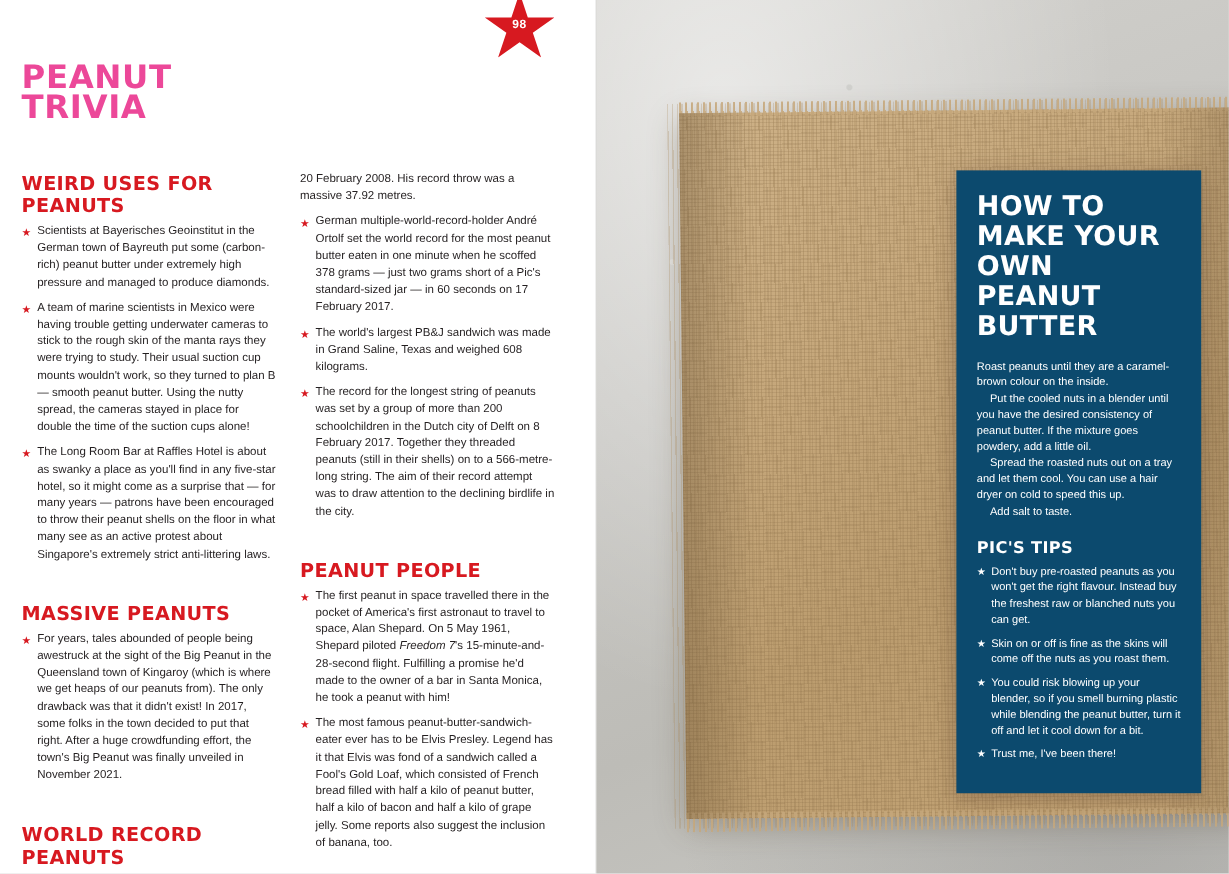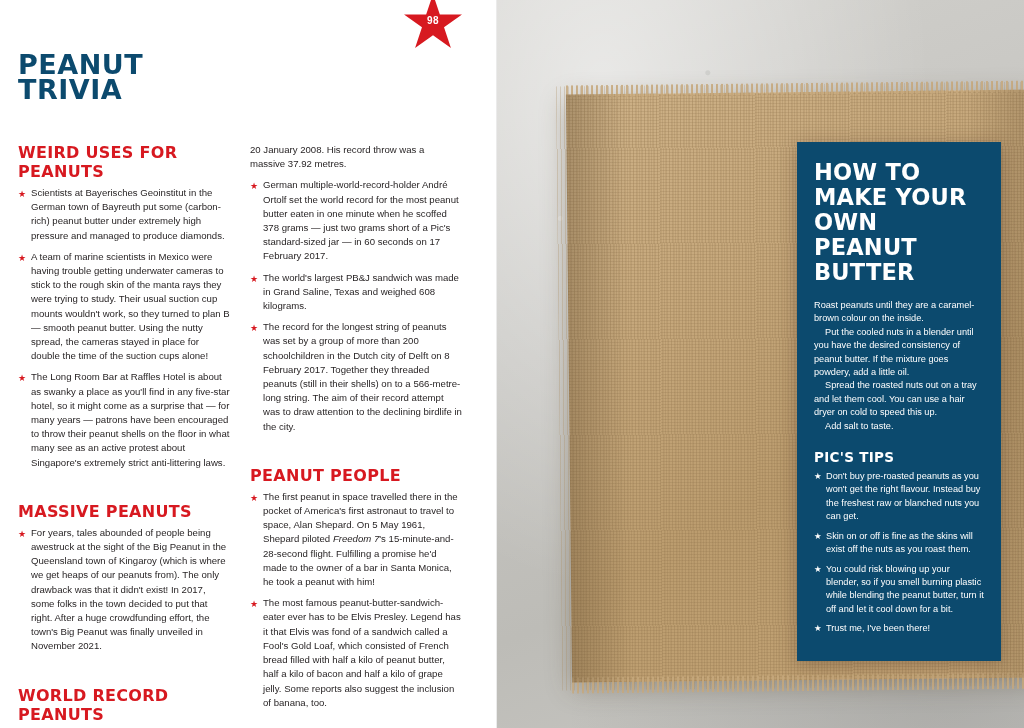--- a/index.html
+++ b/index.html
@@ -56,21 +56,21 @@
 
   .page-title {
     position: absolute;
     left: 18px;
     top: 52px;
     font-family: "DejaVu Sans", sans-serif;
     font-weight: bold;
     font-size: 27px;
     line-height: 25px;
     letter-spacing: 0.5px;
-    color: #0c4a6e;
+    color: #ec4899;
     text-transform: uppercase;
   }
 
   .columns {
     position: absolute;
     left: 18px;
     top: 143px;
     width: 462px;
     height: 545px;
   }
@@ -303,21 +303,21 @@
 
         <h2 class="section-head spaced">WORLD RECORD PEANUTS</h2>
         <ul class="bullets">
           <li><span class="bullet-star">★</span><span>The world peanut-throwing record was set by former world champion hurdler Colin Jackson at the Welsh Institute of Sport in Cardiff on</span></li>
         </ul>
 
       </div>
 
       <div class="col col-right">
 
-        <p class="plain-para">20 January 2008. His record throw was a massive 37.92 metres.</p>
+        <p class="plain-para">20 February 2008. His record throw was a massive 37.92 metres.</p>
 
         <ul class="bullets">
           <li><span class="bullet-star">★</span><span>German multiple-world-record-holder André Ortolf set the world record for the most peanut butter eaten in one minute when he scoffed 378 grams — just two grams short of a Pic's standard-sized jar — in 60 seconds on 17 February 2017.</span></li>
           <li><span class="bullet-star">★</span><span>The world's largest PB&amp;J sandwich was made in Grand Saline, Texas and weighed 608 kilograms.</span></li>
           <li><span class="bullet-star">★</span><span>The record for the longest string of peanuts was set by a group of more than 200 schoolchildren in the Dutch city of Delft on 8 February 2017. Together they threaded peanuts (still in their shells) on to a 566-metre-long string. The aim of their record attempt was to draw attention to the declining birdlife in the city.</span></li>
         </ul>
 
         <h2 class="section-head spaced">PEANUT PEOPLE</h2>
         <ul class="bullets">
           <li><span class="bullet-star">★</span><span>The first peanut in space travelled there in the pocket of America's first astronaut to travel to space, Alan Shepard. On 5 May 1961, Shepard piloted <em>Freedom 7</em>'s 15-minute-and-28-second flight. Fulfilling a promise he'd made to the owner of a bar in Santa Monica, he took a peanut with him!</span></li>
@@ -345,21 +345,21 @@
       <div class="recipe-inner">
         <div class="recipe-title">HOW TO MAKE YOUR OWN PEANUT BUTTER</div>
         <p class="recipe-para">Roast peanuts until they are a caramel-brown colour on the inside.</p>
         <p class="recipe-para indent">Put the cooled nuts in a blender until you have the desired consistency of peanut butter. If the mixture goes powdery, add a little oil.</p>
         <p class="recipe-para indent">Spread the roasted nuts out on a tray and let them cool. You can use a hair dryer on cold to speed this up.</p>
         <p class="recipe-para indent">Add salt to taste.</p>
 
         <div class="tips-head">PIC'S TIPS</div>
         <ul class="tips">
           <li><span class="bullet-star">★</span><span>Don't buy pre-roasted peanuts as you won't get the right flavour. Instead buy the freshest raw or blanched nuts you can get.</span></li>
-          <li><span class="bullet-star">★</span><span>Skin on or off is fine as the skins will exist off the nuts as you roast them.</span></li>
+          <li><span class="bullet-star">★</span><span>Skin on or off is fine as the skins will come off the nuts as you roast them.</span></li>
           <li><span class="bullet-star">★</span><span>You could risk blowing up your blender, so if you smell burning plastic while blending the peanut butter, turn it off and let it cool down for a bit.</span></li>
           <li><span class="bullet-star">★</span><span>Trust me, I've been there!</span></li>
         </ul>
       </div>
     </div>
   </div>
 
 </div>
 
 </body></html>

